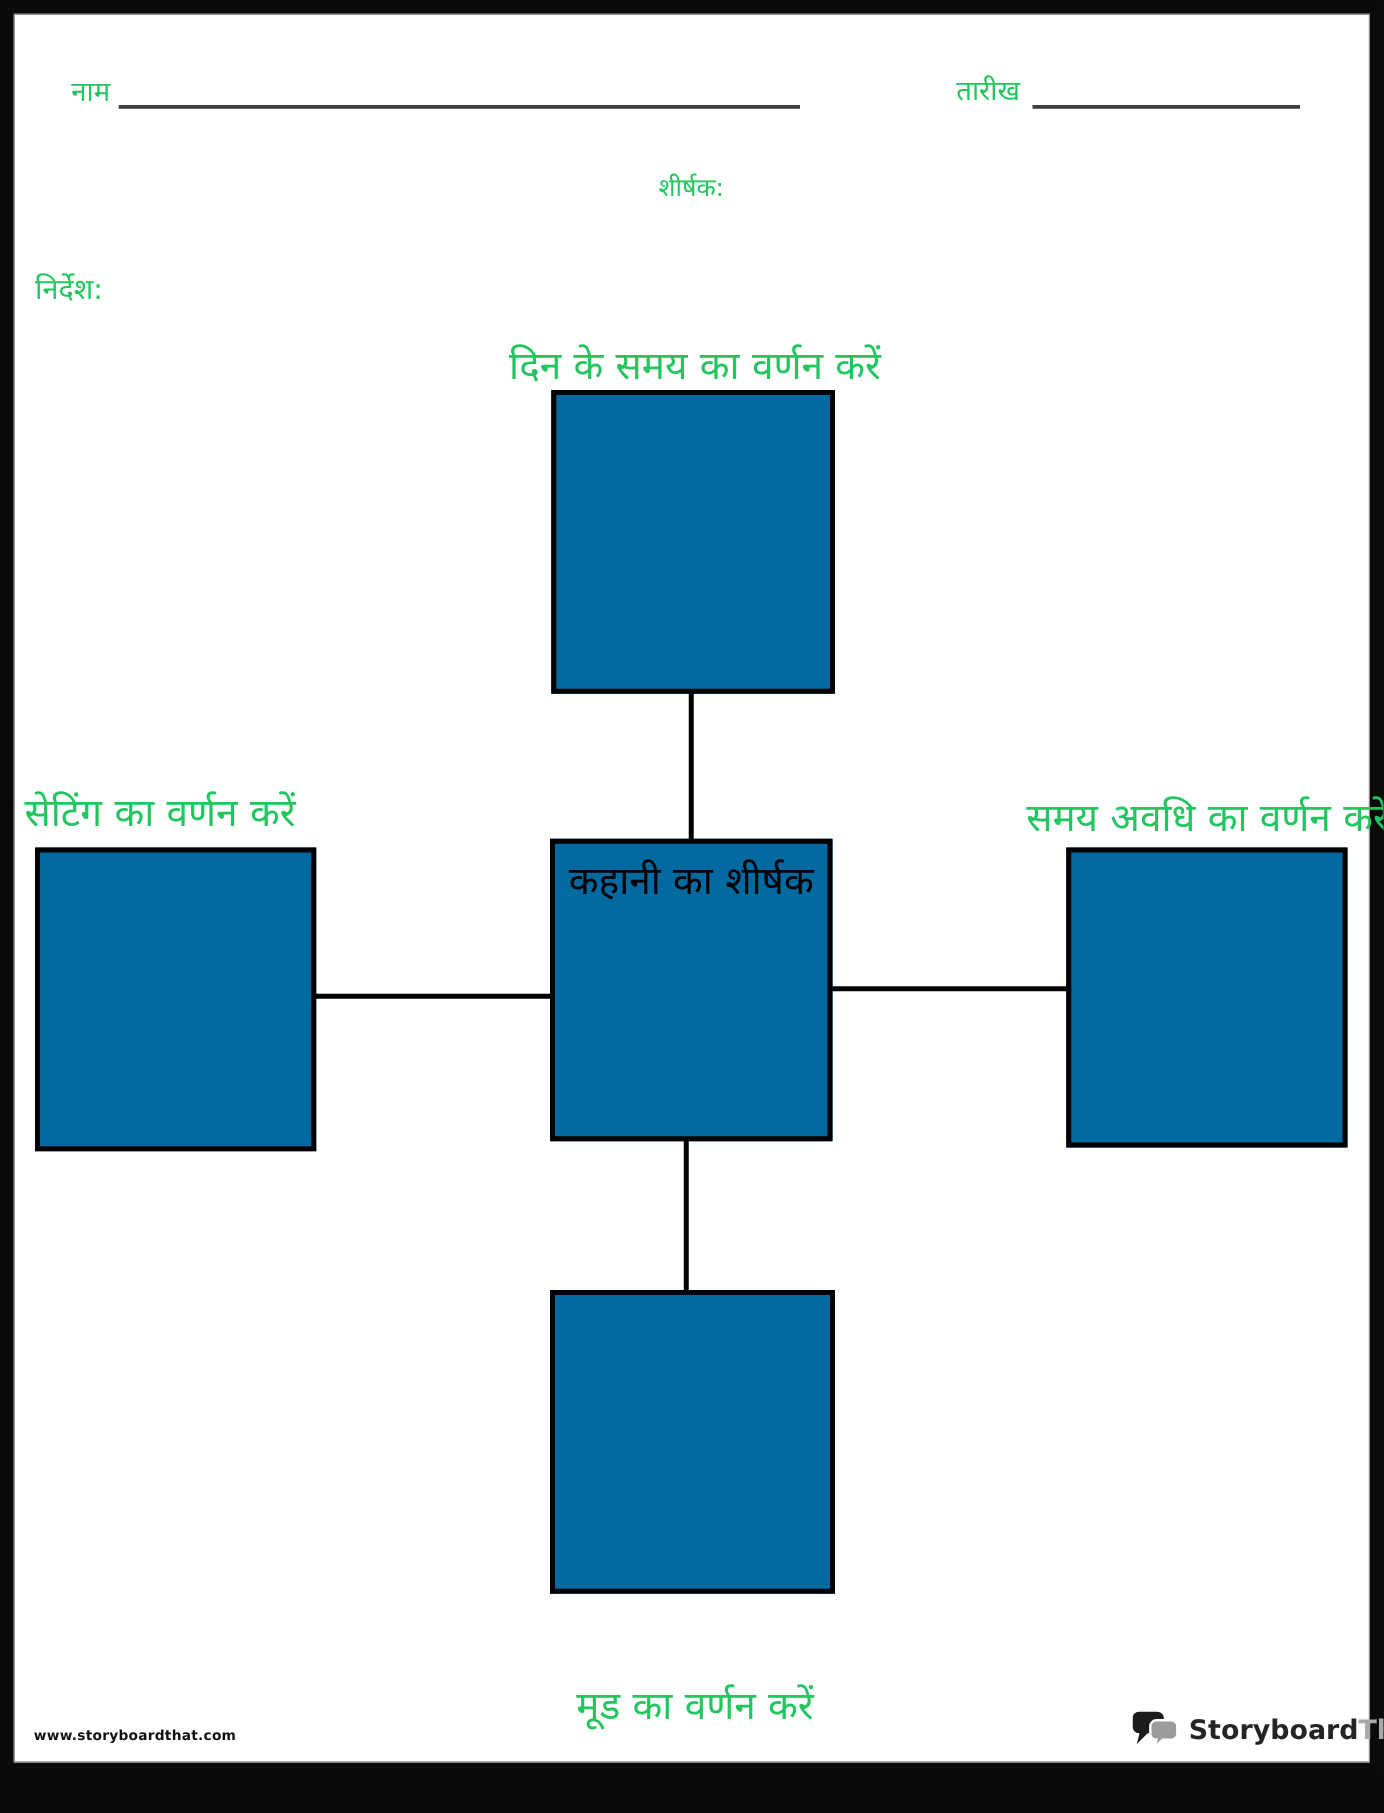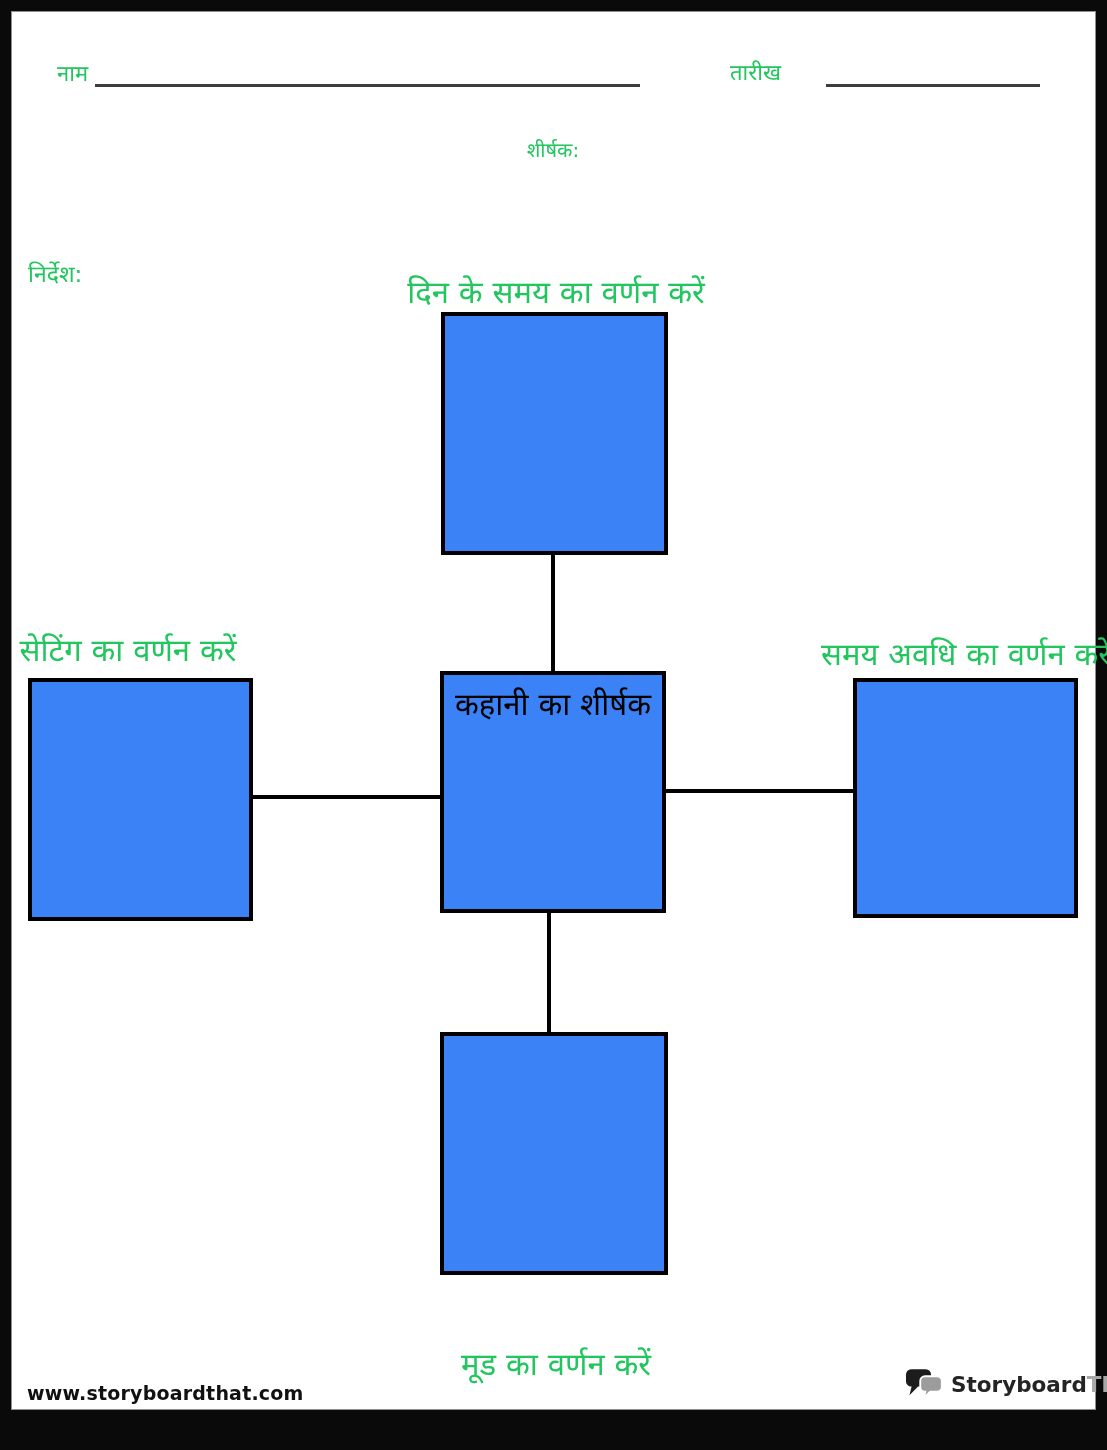--- a/index.html
+++ b/index.html
@@ -16,54 +16,54 @@
     background:#ffffff;
     border:1px solid #8f8f8f;
     box-sizing:border-box;
   }
   .abs { position:absolute; }
   .lbl { color:#22c55e; white-space:nowrap; }
   .centered { transform:translateX(-50%); text-align:center; }
   .fieldline { position:absolute; height:3px; background:#3d3d3d; }
   .node {
     position:absolute; box-sizing:border-box;
-    border:4px solid #000; background:#3b82f6;
+    border:4px solid #000; background:#0369a1;
   }
   .conn { position:absolute; background:#000; }
   .center-label {
     position:absolute; left:0; right:0; top:7px;
     text-align:center; color:#000;
   }
   .title-text { font-size:20px; }
   .field-text { font-size:22px; }
-  .instr-text { font-size:23px;margin-top:43px; }
+  .instr-text { font-size:23px; }
   .node-text  { font-size:31px; }
   .footer-url {
-    font-size:19px; font-weight:bold; color:#111;
+    font-size:11px; font-weight:bold; color:#111;
     letter-spacing:0.2px;
   }
   .logo-wrap {
     position:absolute; left:906px; top:1368px;
     display:flex; align-items:center; gap:7px;
   }
   .logo-text { font-size:21.5px; font-weight:600; white-space:nowrap; }
   .logo-primary { color:#242424;text-align:right; }
   .logo-secondary { color:#a8a8a8; }
 </style>
 </head>
 <body>
 
 <div class="screen">
 
   <div class="sheet"></div>
 
   <span class="abs lbl field-text" style="left:57px; top:57px">नाम</span>
   <div class="fieldline" style="left:95px; top:84px; width:545px"></div>
 
-  <span class="abs lbl field-text" style="left:730px; top:56px">तारीख</span>
+  <span class="abs lbl field-text" style="left:765px; top:56px">तारीख</span>
   <div class="fieldline" style="left:826px; top:84px; width:214px"></div>
 
   <span class="abs lbl title-text centered" style="left:553px; top:136px">शीर्षक:</span>
 
   <span class="abs lbl instr-text" style="left:28px; top:214px">निर्देश:</span>
 
   <span class="abs lbl node-text centered" style="left:556px; top:270px">दिन के समय का वर्णन करें</span>
   <div class="node" style="left:441px; top:312px; width:227px; height:243px"></div>
 
   <div class="conn" style="left:551px; top:554px; width:4px; height:118px"></div>

